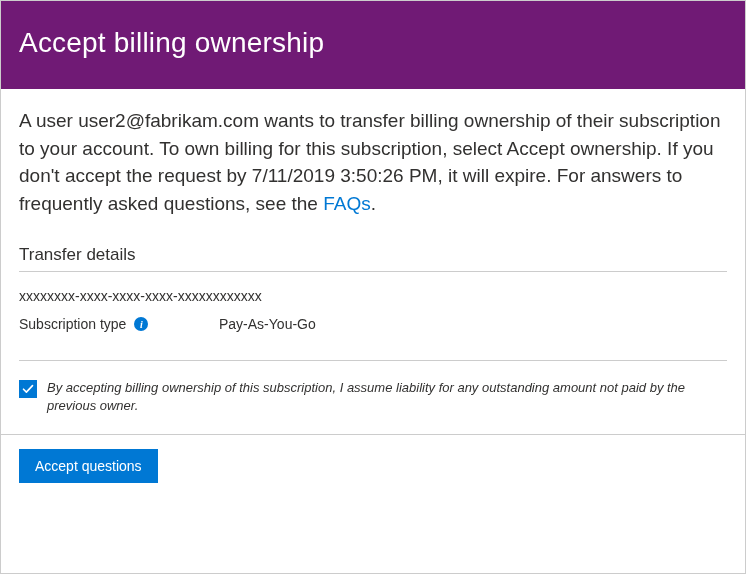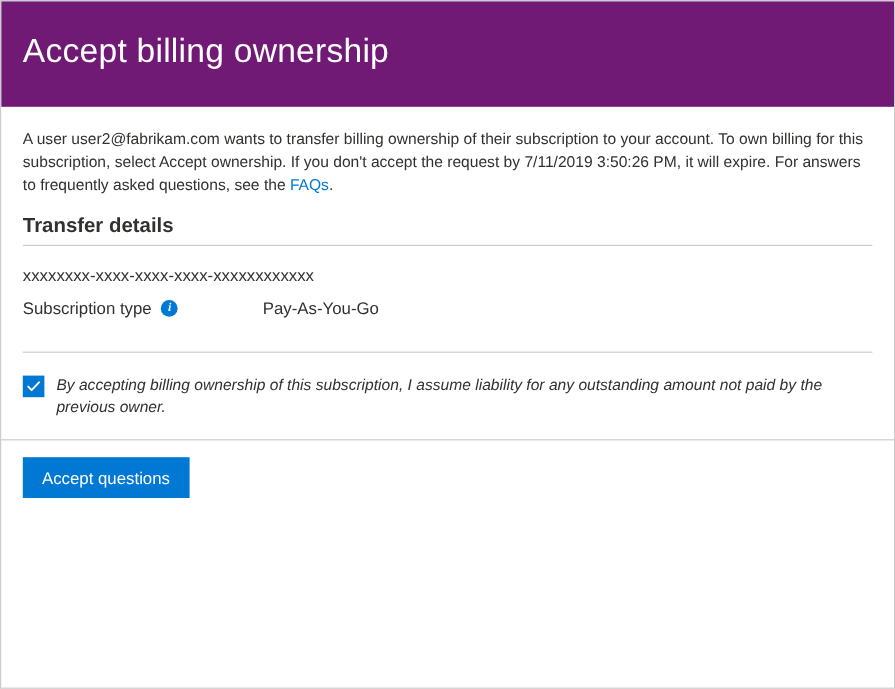--- a/index.html
+++ b/index.html
@@ -19,32 +19,32 @@
   }
   .header h1 {
     font-size: 28px;
     font-weight: 300;
     letter-spacing: 0.2px;
   }
   .content {
     padding: 18px 18px 0 18px;
   }
   .intro {
-    font-size: 13px;
+    font-size: 19px;
     line-height: 1.45;
     color: #323130;
-    margin-bottom: 14px;
+    margin-bottom: 28px;
   }
   .intro a {
     color: #0078d4;
     text-decoration: none;
   }
   .section-title {
     font-size: 17px;
-    font-weight: 700;
+    font-weight: 400;
     color: #323130;
     padding-bottom: 6px;
     border-bottom: 1px solid #cccccc;
     margin-bottom: 16px;
   }
   .detail-row {
     display: flex;
     align-items: center;
     margin-bottom: 12px;
     font-size: 14px;

